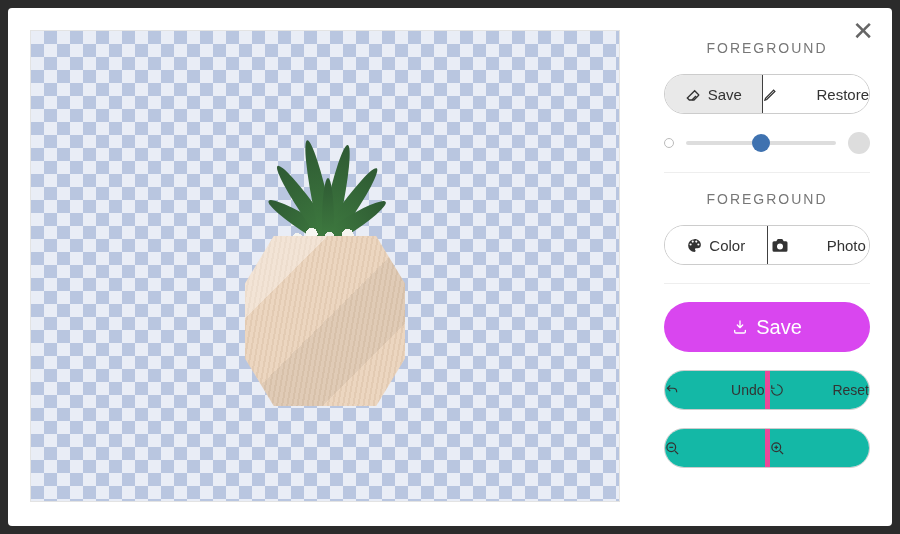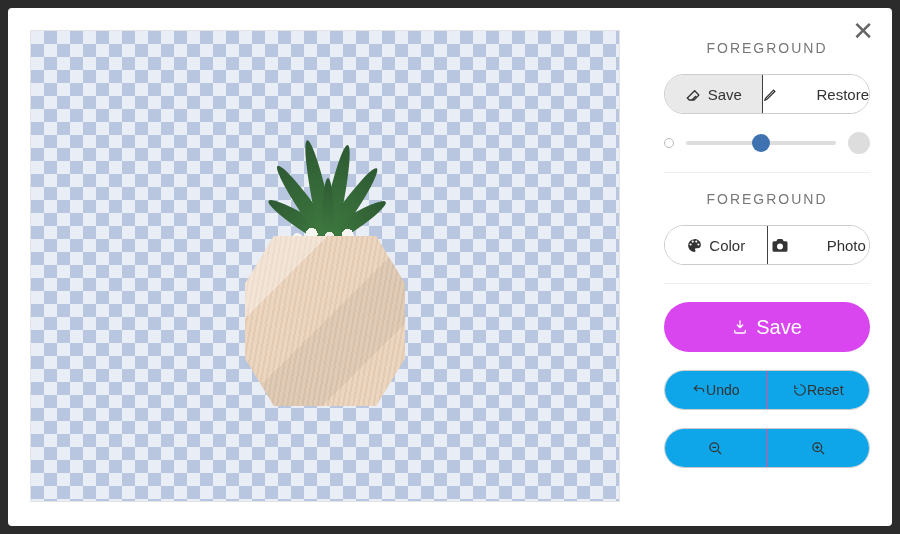--- a/index.html
+++ b/index.html
@@ -87,24 +87,24 @@
   .dot-lg{ width:22px;height:22px;background:#ddd;border-radius:50%; }
   .track{ flex:1; height:4px; background:#ddd; border-radius:2px; position:relative; }
   .thumb{ position:absolute; top:50%; width:18px;height:18px;background:#3f72b0;border-radius:50%; transform:translate(-50%,-50%); left:50%; }
   .divider{ height:1px;background:#eee; }
   .save-btn{
     height:50px; border:none; border-radius:999px; background:#d946ef; color:#fff;
     font-size:20px; font-weight:500; cursor:pointer; display:flex;align-items:center;justify-content:center;gap:8px;
   }
   .pill-row{ display:flex; border:1px solid #ccc; border-radius:999px; height:40px; overflow:hidden; }
   .pill-row > *{
-    flex:1; background:#0ea5e9; border:none; font-size:14px; color:#333; cursor:pointer;
-    display:flex; align-items:center; justify-content:center; gap:0;
-  }
-  .pill-row > * + *{ border-left:1px solid #ec4899; }
+    flex:1; background:#14b8a6; border:none; font-size:14px; color:#333; cursor:pointer;
+    display:flex; align-items:center; justify-content:space-between; gap:0;
+  }
+  .pill-row > * + *{ border-left:5px solid #ec4899; }
   .zoom-label{ cursor:default; }
   svg{ display:block; }
 </style>
 </head>
 <body>
 
 <div class="modal">
   <span class="close">✕</span>
 
   <div class="canvas-wrap">

